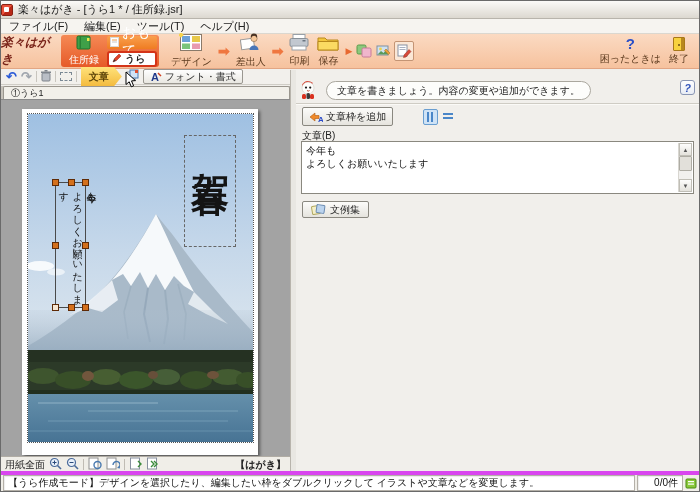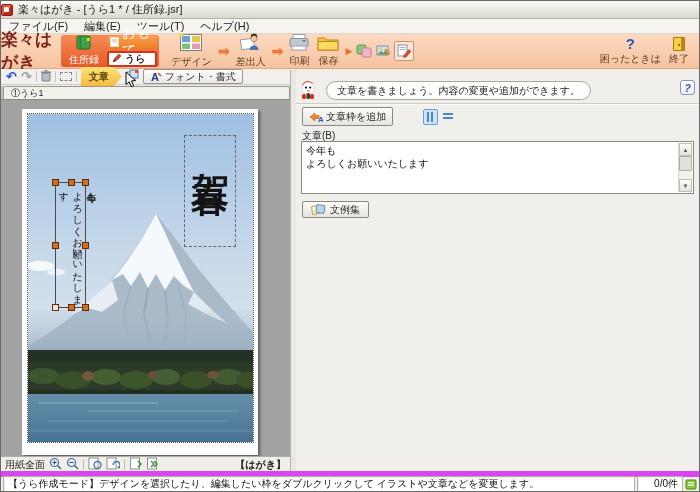--- a/index.html
+++ b/index.html
@@ -18,21 +18,21 @@
   
   .menubar { position:absolute; top:18px; left:0; width:100%; height:15px; background:#f6f4f0;
     border-bottom:1px solid #dbd7cf; display:flex; align-items:center; font-size:11px; color:#222; }
   .menu-item { padding:0 8px; }
 
   
   .toolbar { position:absolute; top:33px; left:0; width:100%; height:35px;
     background:linear-gradient(#fbdac2,#f6c29e); border-bottom:1px solid #e2a684;
     display:flex; align-items:stretch; }
   .logo { width:58px; display:flex; align-items:center; justify-content:center;
-    color:#7a241a; font-size:17px; font-weight:bold; }
+    color:#7a241a; font-size:12px; font-weight:bold; font-style:italic; }
   .addr-group { width:98px; margin:1px 2px; border-radius:3px;
     background:linear-gradient(#f58a55,#e65a28); display:flex; align-items:center; padding:2px; gap:2px; }
   .btn-addr { width:42px; display:flex; flex-direction:column; align-items:center; justify-content:center;
     color:#fff; font-size:10px; gap:1px; }
   .face-stack { flex:1; display:flex; flex-direction:column; gap:2px; }
   .btn-front { height:13px; background:linear-gradient(#f9a04e,#ef7c22); border-radius:2px; color:#fff;
     font-size:14px; display:flex; align-items:center; gap:3px; padding:0 3px; }
   .btn-back { height:16px; background:#fff; border:2px solid #d43418; border-radius:3px; color:#222;
     font-size:10px; font-weight:bold; display:flex; align-items:center; gap:3px; padding:0 3px; }
   .tb-btn { display:flex; flex-direction:column; align-items:center; justify-content:center;
@@ -122,21 +122,21 @@
     border:1px solid #c0beb6; font-size:6px; color:#555; display:flex; align-items:center; justify-content:center; }
   .sb-up { top:0; } .sb-dn { bottom:0; }
   .sb-thumb { position:absolute; left:0; top:13px; width:13px; height:15px; background:#e2e0da;
     border:1px solid #aeaca4; border-radius:1px; }
   .sample-btn { position:absolute; top:131px; left:6px; height:17px; border:1px solid #8a8880; border-radius:2px;
     background:linear-gradient(#fcfcfa,#e6e4de); display:flex; align-items:center; gap:4px; padding:0 8px;
     font-size:10px; color:#222; }
 
   
   .statusbar { position:absolute; bottom:0; left:0; width:100%; height:20px; background:#f0eee8;
-    border-top:6px solid #d946ef; display:flex; align-items:center; gap:2px; padding:0 2px; }
+    border-top:4px solid #d946ef; display:flex; align-items:center; gap:2px; padding:0 2px; }
   .status-field { height:16px; background:#fff; border:1px solid #b4b0a8;
     box-shadow:inset 1px 1px 1px rgba(0,0,0,0.08); display:flex; align-items:center;
     font-size:10px; color:#111; padding:0 4px; white-space:nowrap; overflow:hidden; }
   .status-left { flex:1; }
   .status-right { width:46px; justify-content:flex-end; }
 
   .cursor { position:absolute; left:124px; top:70px; z-index:50; pointer-events:none; }
 </style>
 </head>
 <body>

